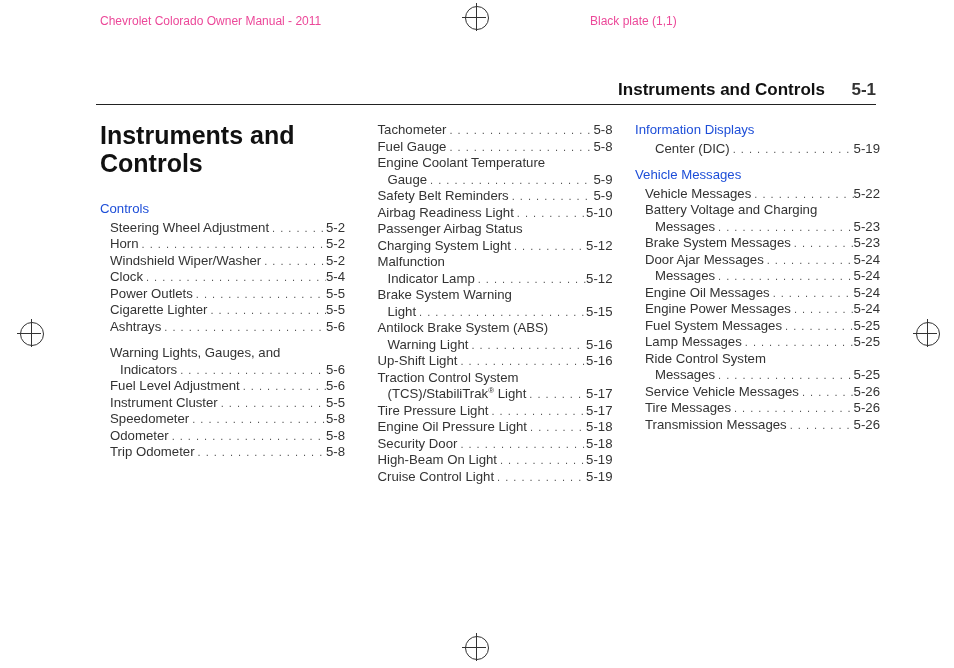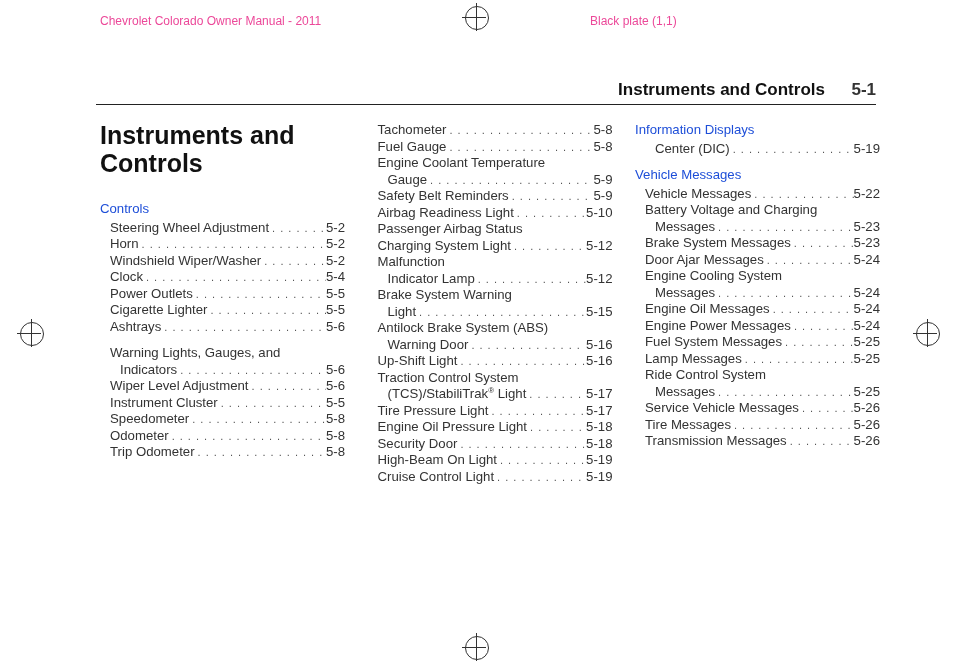--- a/index.html
+++ b/index.html
@@ -226,21 +226,21 @@
 
       <div class="group">
         <div id="wlgi-list-a">
             <div class="wrap-line">Warning Lights, Gauges, and</div>
             <div class="toc-line indent2">
               <span class="lbl">Indicators</span>
               <span class="dots"></span>
               <span class="pg">5-6</span>
             </div>
             <div class="toc-line">
-              <span class="lbl">Wiper Level Adjustment</span>
+              <span class="lbl">Fuel Level Adjustment</span>
               <span class="dots"></span>
               <span class="pg">5-6</span>
             </div>
             <div class="toc-line">
               <span class="lbl">Instrument Cluster</span>
               <span class="dots"></span>
               <span class="pg">5-5</span>
             </div>
             <div class="toc-line">
               <span class="lbl">Speedometer</span>
@@ -302,21 +302,21 @@
             <span class="pg">5-12</span>
           </div>
           <div class="wrap-line">Brake System Warning</div>
           <div class="toc-line indent2">
             <span class="lbl">Light</span>
             <span class="dots"></span>
             <span class="pg">5-15</span>
           </div>
           <div class="wrap-line">Antilock Brake System (ABS)</div>
           <div class="toc-line indent2">
-            <span class="lbl">Warning Door</span>
+            <span class="lbl">Warning Light</span>
             <span class="dots"></span>
             <span class="pg">5-16</span>
           </div>
           <div class="toc-line">
             <span class="lbl">Up-Shift Light</span>
             <span class="dots"></span>
             <span class="pg">5-16</span>
           </div>
           <div class="wrap-line">Traction Control System</div>
           <div class="toc-line indent2">
@@ -380,21 +380,20 @@
             <div class="toc-line">
               <span class="lbl">Brake System Messages</span>
               <span class="dots"></span>
               <span class="pg">5-23</span>
             </div>
             <div class="toc-line">
               <span class="lbl">Door Ajar Messages</span>
               <span class="dots"></span>
               <span class="pg">5-24</span>
             </div>
-            <div class="wrap-line">Engine Cooling System</div>
             <div class="toc-line indent2">
               <span class="lbl">Messages</span>
               <span class="dots"></span>
               <span class="pg">5-24</span>
             </div>
             <div class="toc-line">
               <span class="lbl">Engine Oil Messages</span>
               <span class="dots"></span>
               <span class="pg">5-24</span>
             </div>

